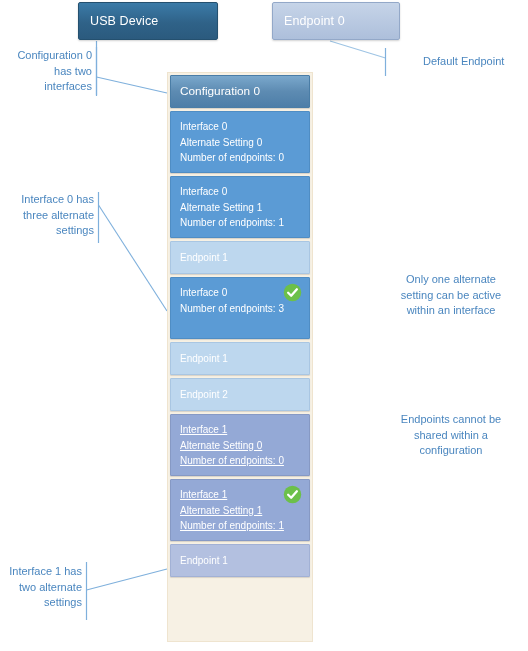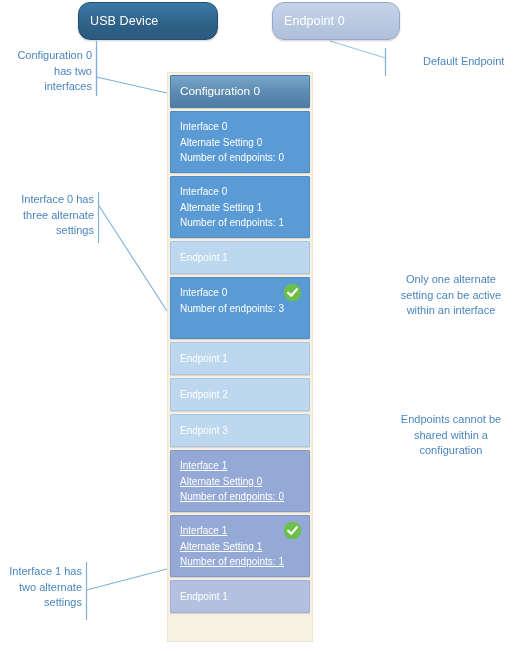--- a/index.html
+++ b/index.html
@@ -11,21 +11,21 @@
     width: 528px; height: 651px;
     position: relative;
     overflow: hidden;
     font-family: "Liberation Sans", sans-serif;
     color: #3f7cb5;
   }
 
   
   .box {
     position: absolute;
-    border-radius: 12px;
+    border-radius: 2px;
     display: flex;
     align-items: center;
     padding-left: 11px;
     color: #ffffff;
     font-size: 11.5px;
     letter-spacing: .1px;
     box-shadow: 0 1px 2px rgba(0,0,0,.18);
   }
 
   
@@ -190,23 +190,20 @@
           <circle cx="10" cy="10" r="9.2" fill="#6cc04a"></circle>
           <path d="M5.4 10.3 L8.6 13.4 L14.6 6.6" fill="none" stroke="#ffffff" stroke-width="2.4" stroke-linecap="round" stroke-linejoin="round"></path>
         </svg></span>
     </div>
     <div class="stack-box ep-light">
       <span class="line">Endpoint 1</span>
     </div>
     <div class="stack-box ep-light">
       <span class="line">Endpoint 2</span>
     </div>
-    <div class="stack-box ep-light">
-      <span class="line">Endpoint 3</span>
-    </div>
     <div class="stack-box iface1">
       <span class="line">Interface 1</span>
       <span class="line">Alternate Setting 0</span>
       <span class="line">Number of endpoints: 0</span>
     </div>
     <div class="stack-box iface1">
       <span class="line">Interface 1</span>
       <span class="line">Alternate Setting 1</span>
       <span class="line">Number of endpoints: 1</span>
       <span class="check-badge"><svg viewBox="0 0 20 20" xmlns="http://www.w3.org/2000/svg">

